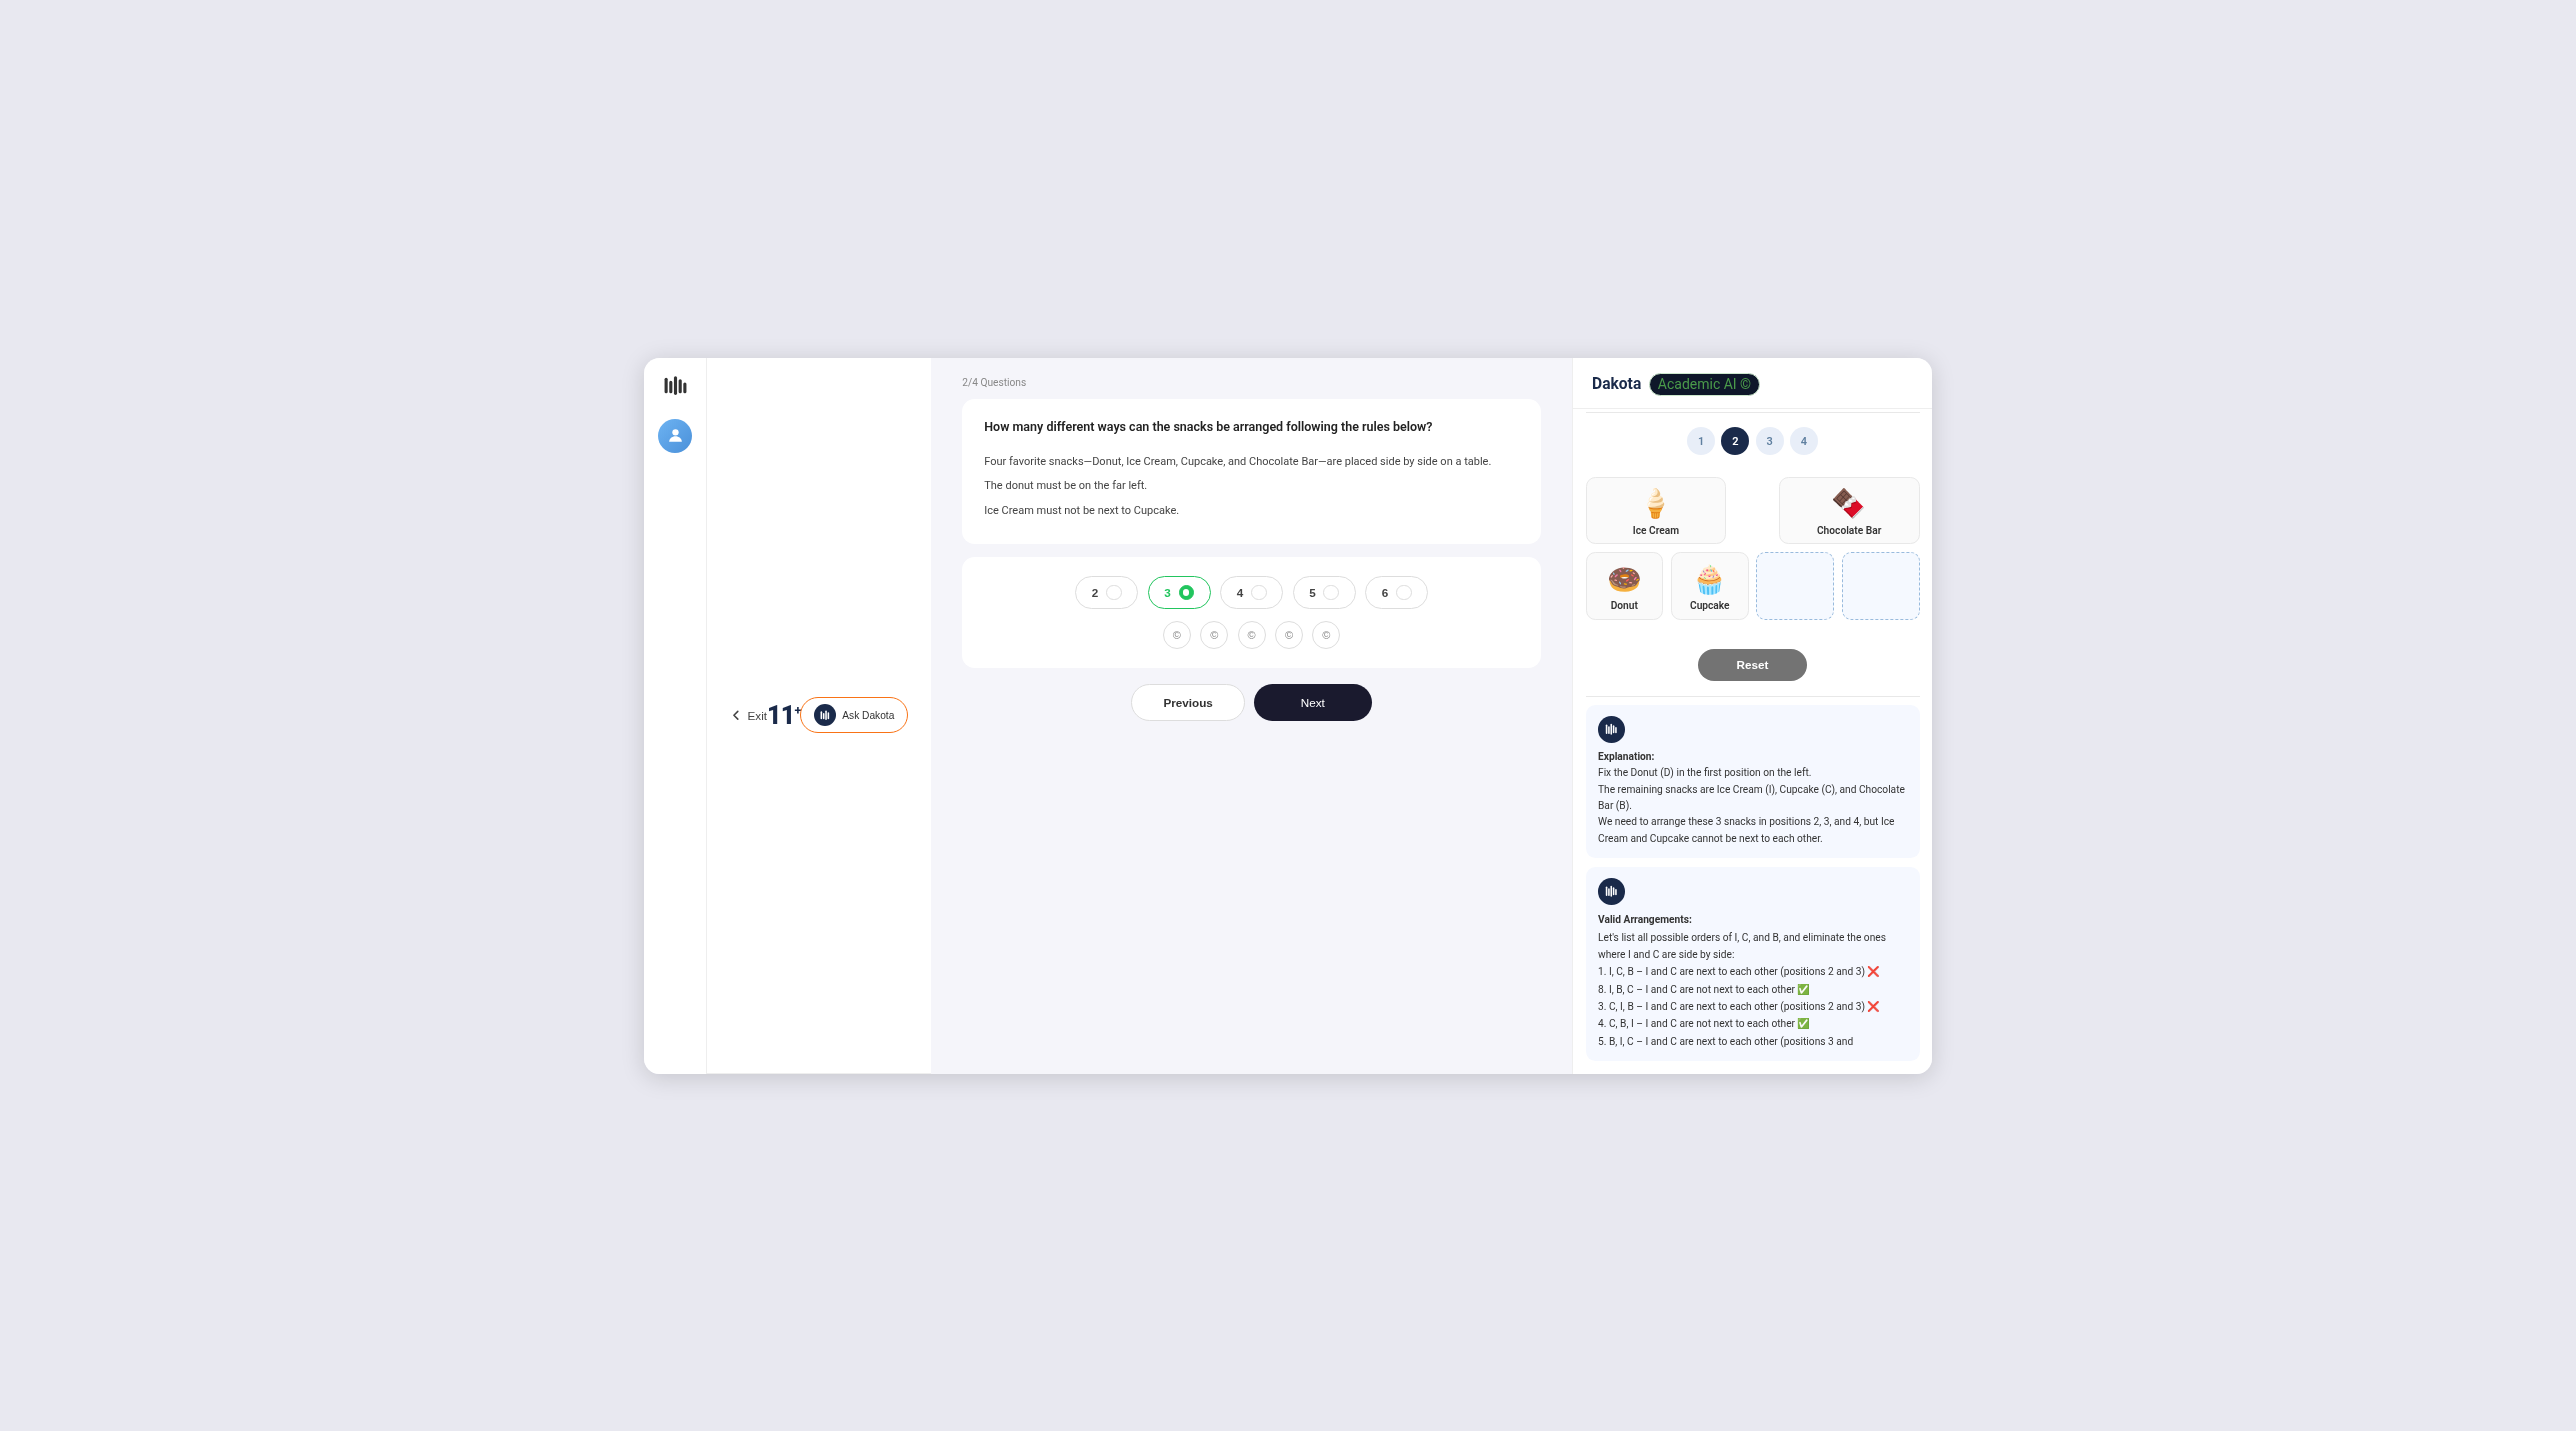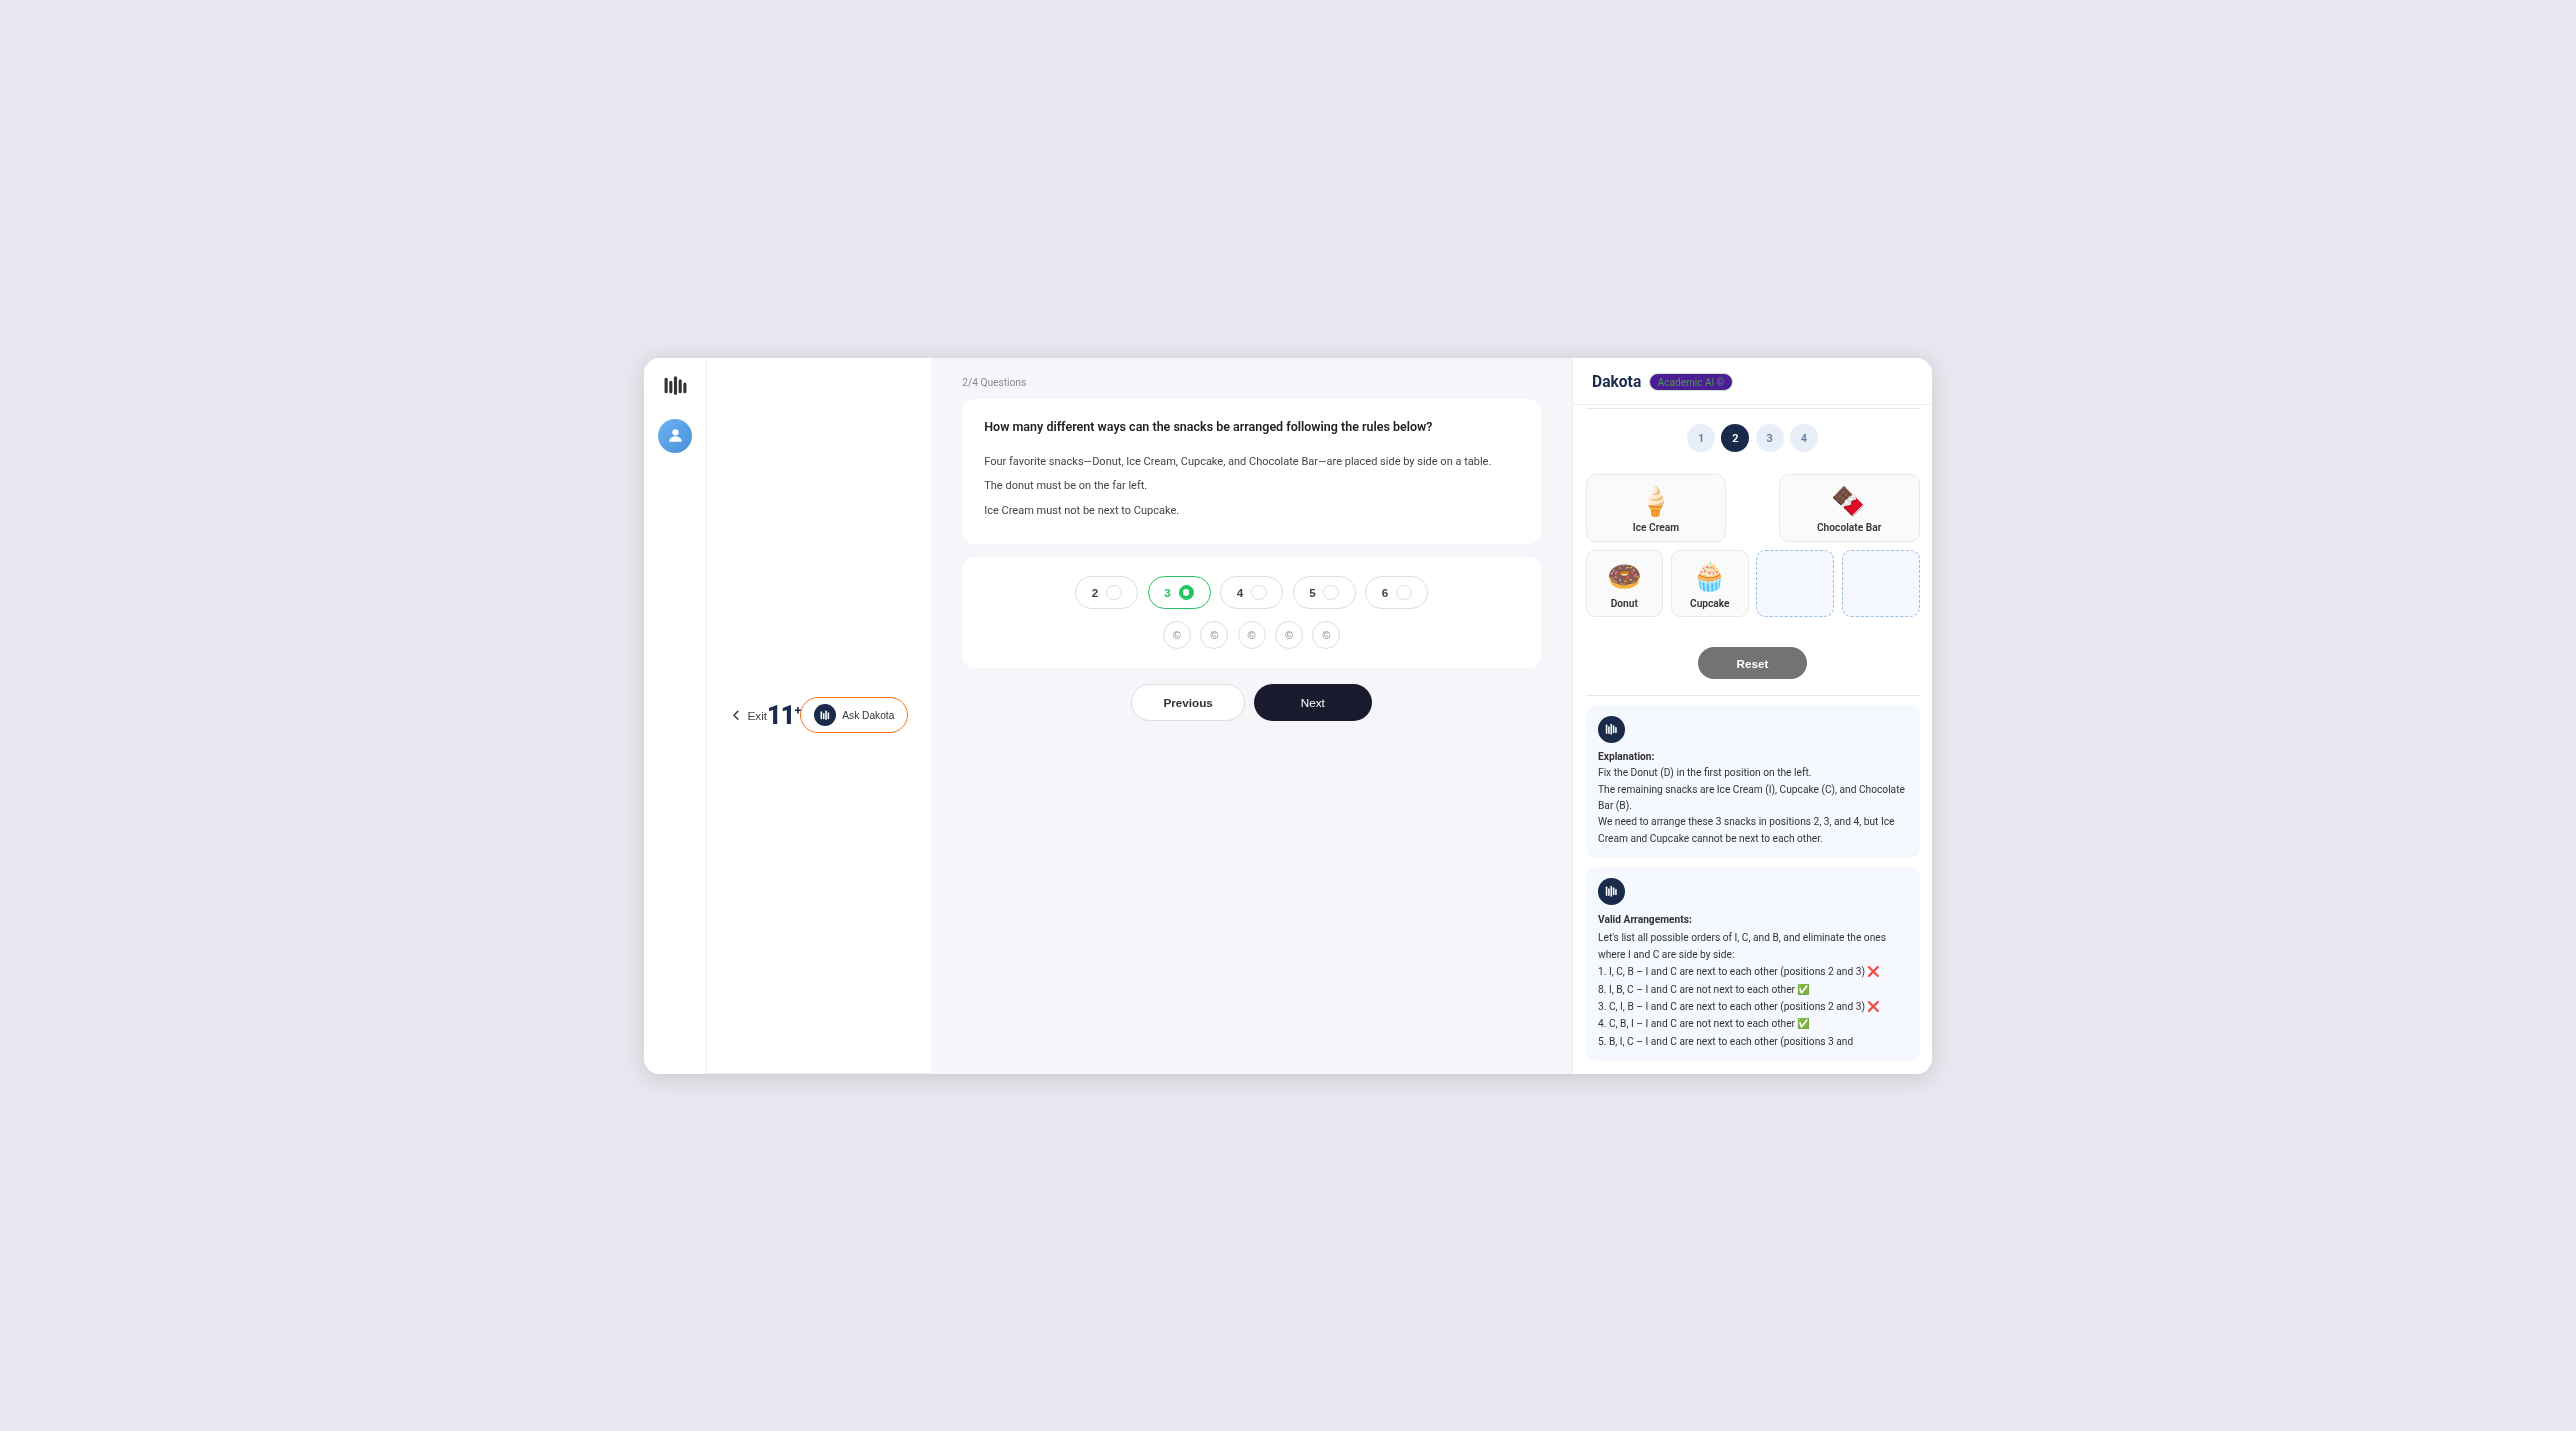--- a/index.html
+++ b/index.html
@@ -257,25 +257,25 @@
       display: flex;
       align-items: center;
       gap: 7.8px;
     }
     .dakota-name {
       font-size: 15.6px;
       font-weight: 700;
       color: #1a2a4a;
     }
     .academic-ai-badge {
-      background: #4c1d95;
+      background: #0f172a;
       border: 0.8px solid #cde8cd;
       border-radius: 39px;
       padding: 2.3px 7.8px;
-      font-size: 10px;
+      font-size: 14px;
       color: #4a9a4a;
       display: flex;
       align-items: center;
       gap: 3.1px;
     }
 
     
     .step-indicators {
       display: flex;
       gap: 6.3px;

